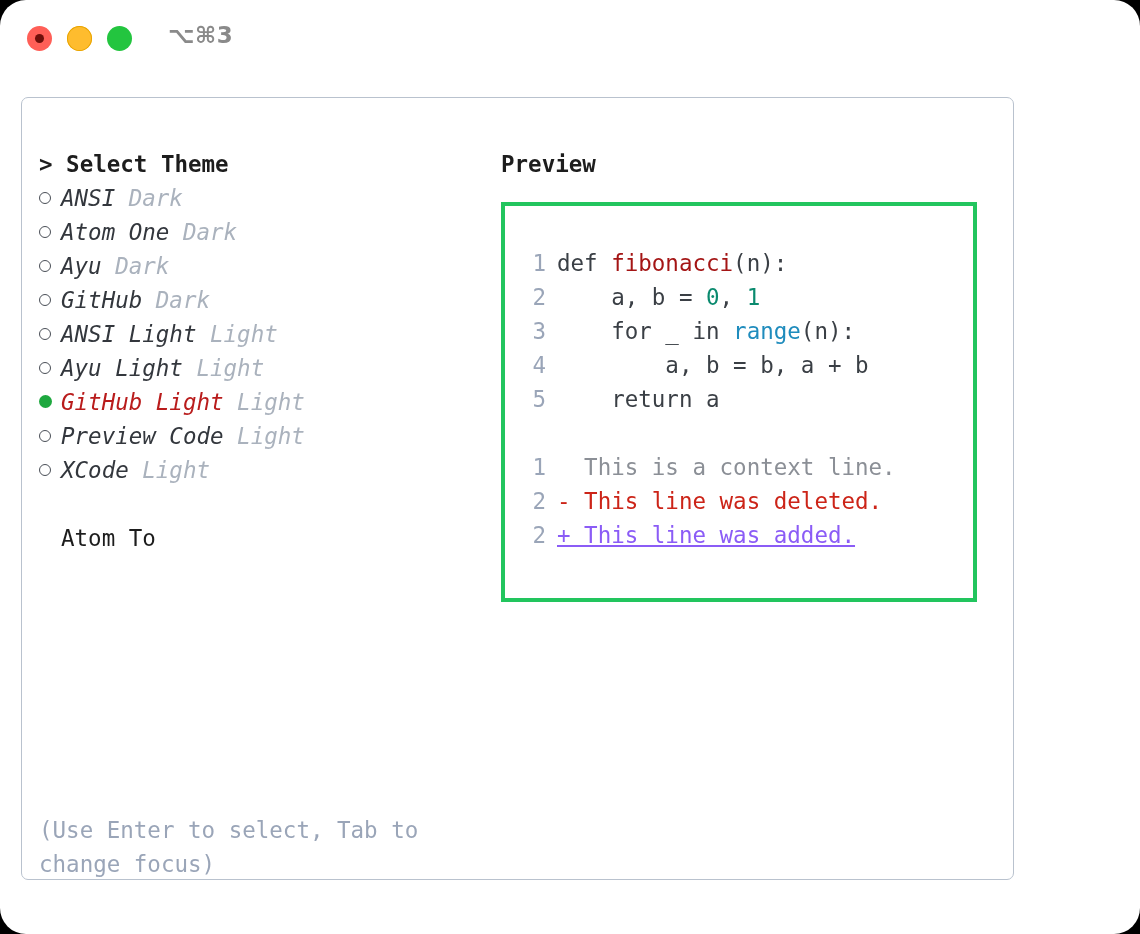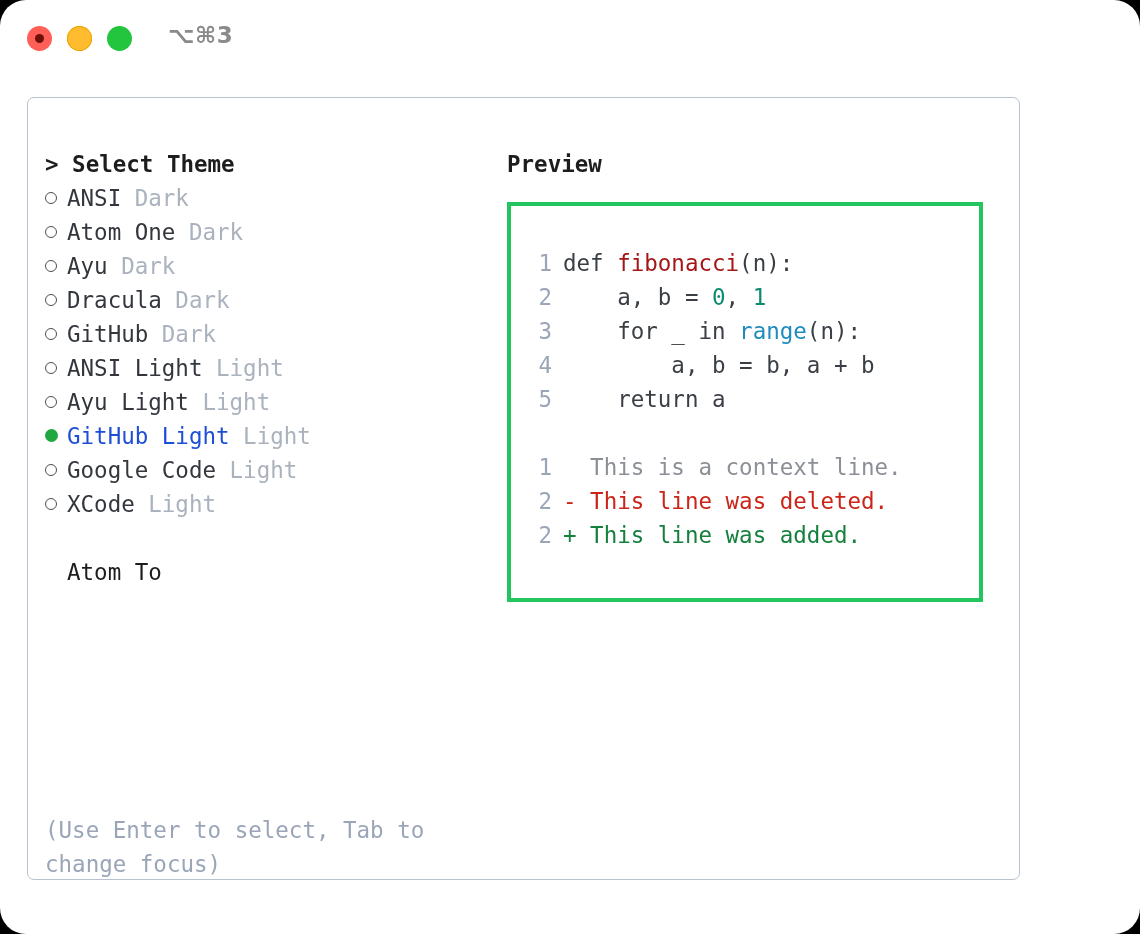--- a/index.html
+++ b/index.html
@@ -76,21 +76,20 @@
   .panel {
     position: absolute;
     left: 21px;
     top: 97px;
     width: 993px;
     height: 783px;
     border: 1.6px solid #b9c2ce;
     border-radius: 7px;
     background: #ffffff;
     box-sizing: border-box;
-    margin-left: 6px;
   }
 
   .cols {
     position: absolute;
     left: 0; top: 0;
     width: 100%; height: 100%;
   }
 
   
   .left {
@@ -106,20 +105,21 @@
     color: #1d1d1d;
     white-space: pre;
   }
   .section-head.bold { font-weight: 700; }
 
   .opt {
     font-size: 22.5px;
     line-height: 34px;
     white-space: pre;
     color: #33373d;
+    font-style: italic;
   }
   .marker {
     display: inline-block;
     width: 22px;
   }
   .marker .ring {
     display: inline-block;
     width: 12px;
     height: 12px;
     border: 1.7px solid #4a4f57;
@@ -128,21 +128,21 @@
     vertical-align: 2px;
   }
   .marker .fill {
     display: inline-block;
     width: 13px;
     height: 13px;
     border-radius: 50%;
     background: #1ea83f;
     vertical-align: 2px;
   }
-  .opt.selected .name { color: #1d4ed8; }
+  .opt.selected .name { color: #b91c1c; }
   .name { color: #33373d; }
   .tag  { color: #aab2bd; }
 
   .spacer { height: 34px; }
 
   .help {
     position: absolute;
     left: 17px;
     top: 715px;
     width: 410px;
@@ -191,21 +191,21 @@
     color: #9aa5b8;
     margin-right: 11px;
   }
 
   .c-plain { color: #3a3f45; }
   .c-func  { color: #a41515; }
   .c-num   { color: #0a8a6e; }
   .c-call  { color: #1f8cbd; }
   .c-ctx   { color: #8b8f96; }
   .c-del   { color: #cc2418; }
-  .c-add   { color: #15803d; }
+  .c-add   { color: #8b5cf6; text-decoration: underline; }
   .blank   { display: block; height: 34px; }
 </style>
 </head>
 <body>
 
 <div class="window">
 
   <div class="titlebar">
     <div class="dots">
       <span class="dot dot-red"></span>
@@ -217,26 +217,25 @@
 
   <div class="panel">
     <div class="cols">
 
       <div class="left">
         <div class="section-head bold">&gt; Select Theme</div>
         <div id="theme-list">
             <div class="opt"><span class="marker"><span class="ring"></span></span><span class="name">ANSI</span><span class="tag"> Dark</span></div>
             <div class="opt"><span class="marker"><span class="ring"></span></span><span class="name">Atom One</span><span class="tag"> Dark</span></div>
             <div class="opt"><span class="marker"><span class="ring"></span></span><span class="name">Ayu</span><span class="tag"> Dark</span></div>
-            <div class="opt"><span class="marker"><span class="ring"></span></span><span class="name">Dracula</span><span class="tag"> Dark</span></div>
             <div class="opt"><span class="marker"><span class="ring"></span></span><span class="name">GitHub</span><span class="tag"> Dark</span></div>
             <div class="opt"><span class="marker"><span class="ring"></span></span><span class="name">ANSI Light</span><span class="tag"> Light</span></div>
             <div class="opt"><span class="marker"><span class="ring"></span></span><span class="name">Ayu Light</span><span class="tag"> Light</span></div>
             <div class="opt selected"><span class="marker"><span class="fill"></span></span><span class="name">GitHub Light</span><span class="tag"> Light</span></div>
-            <div class="opt"><span class="marker"><span class="ring"></span></span><span class="name">Google Code</span><span class="tag"> Light</span></div>
+            <div class="opt"><span class="marker"><span class="ring"></span></span><span class="name">Preview Code</span><span class="tag"> Light</span></div>
             <div class="opt"><span class="marker"><span class="ring"></span></span><span class="name">XCode</span><span class="tag"> Light</span></div>
           </div>
 
         <div class="spacer"></div>
 
         <div class="section-head"><span class="marker"></span><span>Atom To</span></div>
       </div>
 
       <div class="help">(Use Enter to select, Tab to change focus)</div>
 

